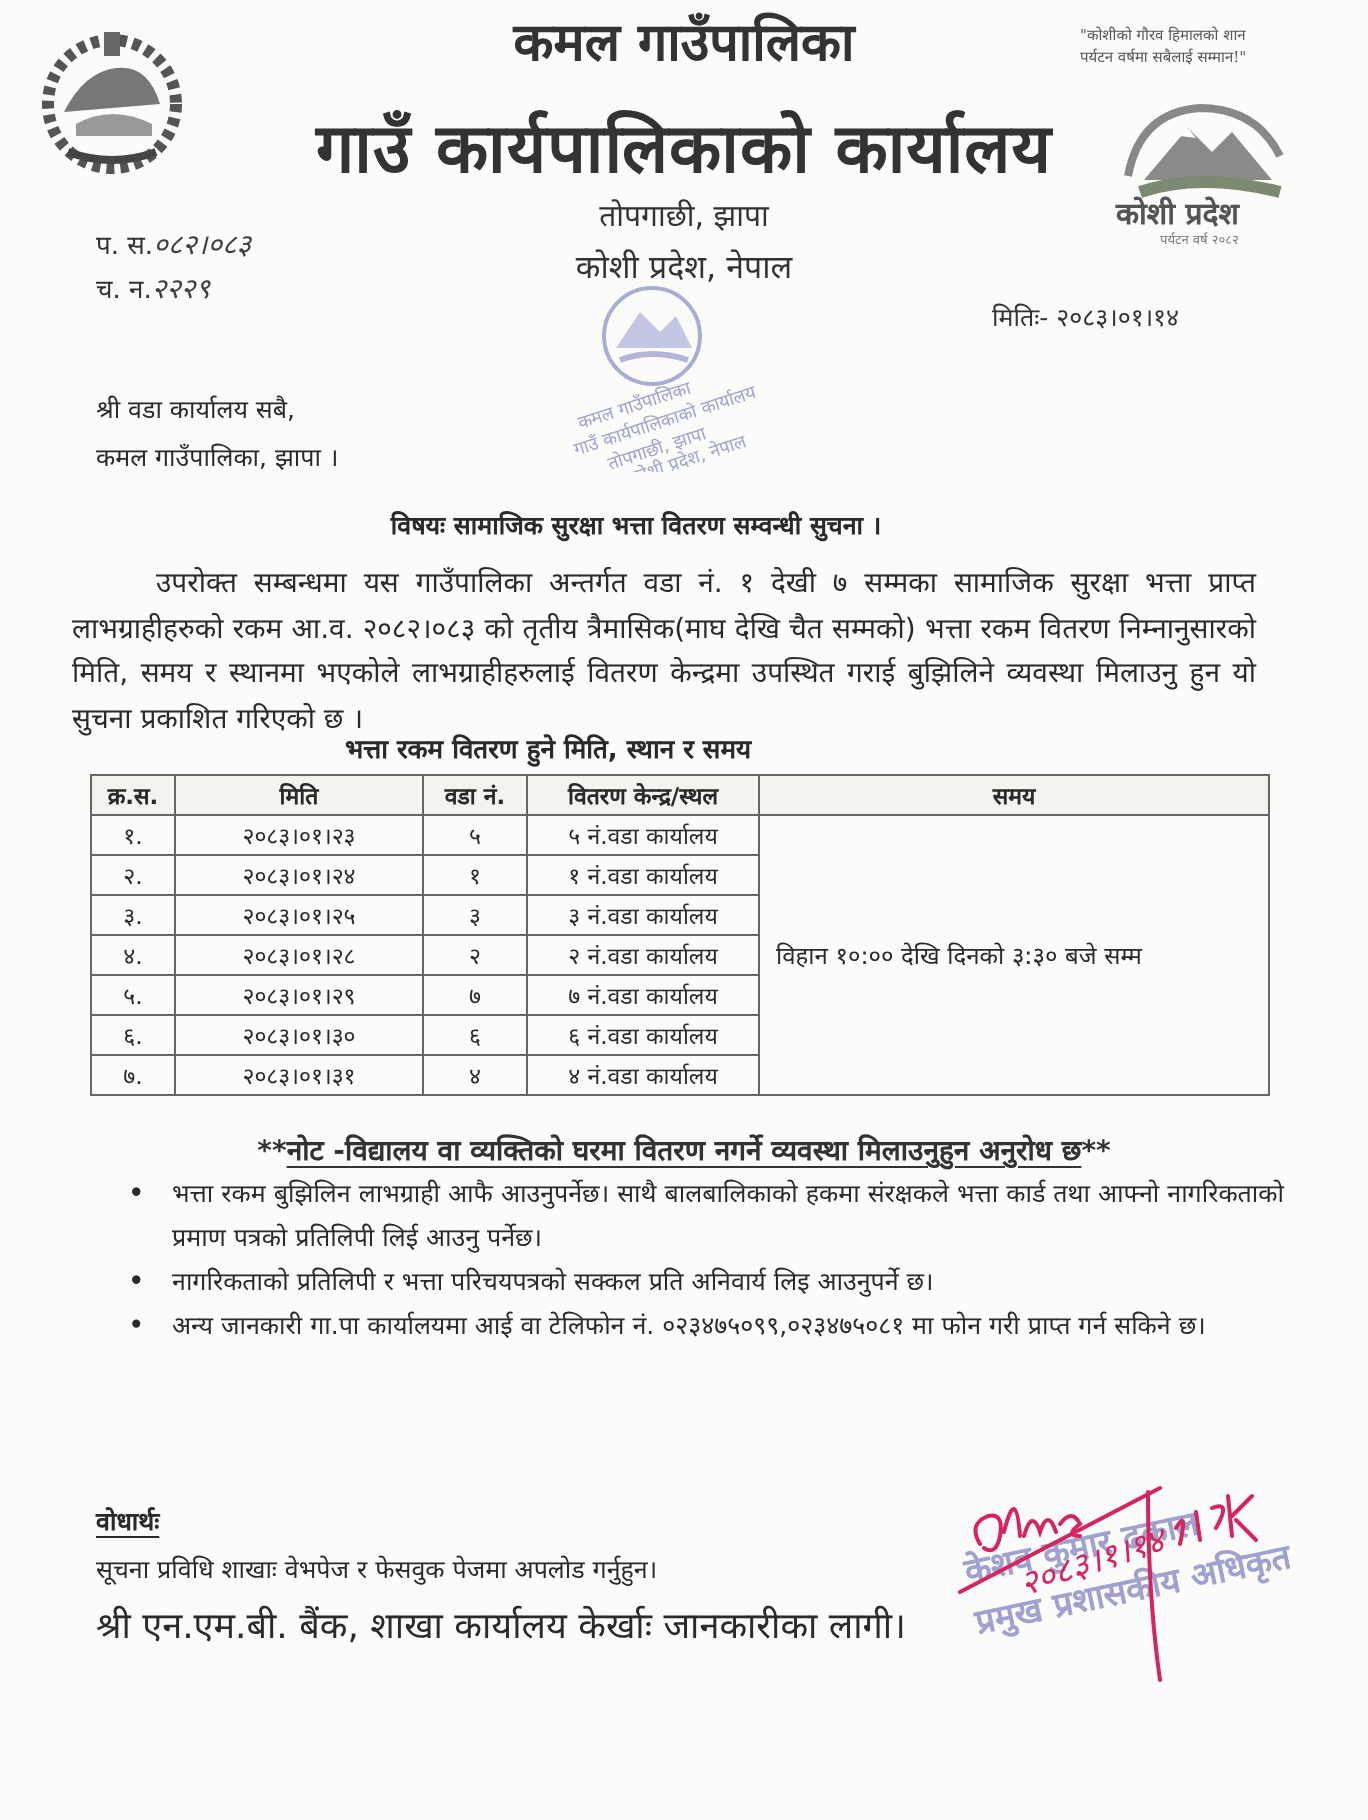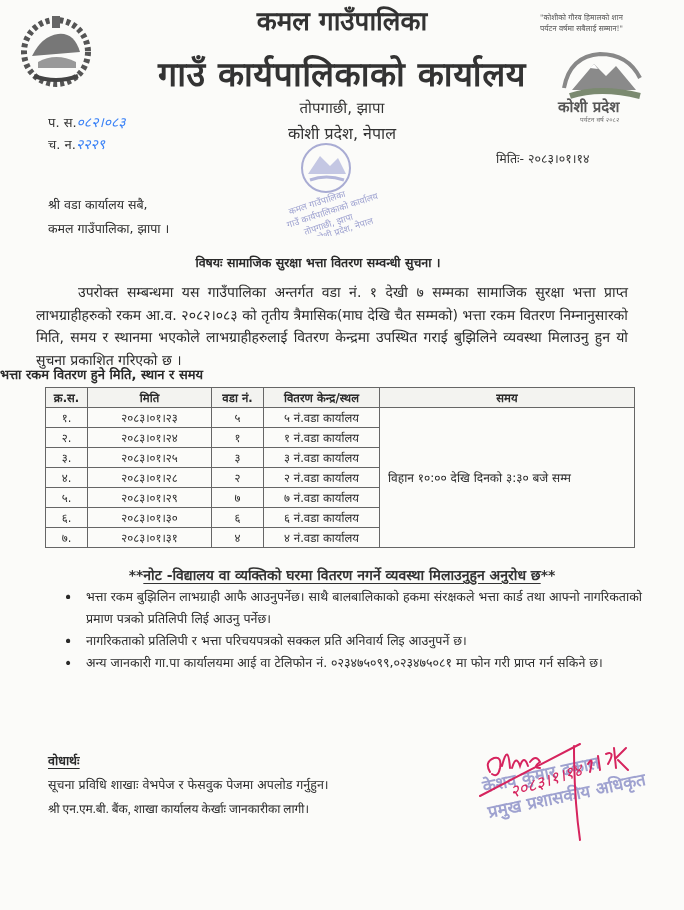--- a/index.html
+++ b/index.html
@@ -12,53 +12,53 @@
     
     .koshi-logo { left: 550px; top: 48px; width: 100px; height: 78px; }
     .slogan { left: 540px; top: 12px; width: 140px; font-size: 7.5px; line-height: 11px; color: #555; font-family: "DejaVu Serif", serif; }
 
     .head1 { left: 0; width: 684px; top: 2px; text-align: center; font-size: 26px; font-weight: bold; color: #333; }
     .head2 { left: 0; width: 684px; top: 50px; text-align: center; font-size: 34px; font-weight: bold; color: #333; letter-spacing: 0.5px; }
     .head3 { left: 0; width: 684px; top: 97px; text-align: center; font-size: 15px; color: #333; }
     .head4 { left: 0; width: 684px; top: 122px; text-align: center; font-size: 16px; color: #333; }
 
     .ref { left: 48px; font-size: 13px; color: #333; }
-    .ref .hand { font-family: "DejaVu Serif", serif; font-style: italic; color: #3b82f6; font-size: 14px; }
+    .ref .hand { font-family: "DejaVu Serif", serif; font-style: italic; color: #404040; font-size: 14px; }
     .ref1 { top: 112px; }
     .ref2 { top: 134px; }
 
     .date { left: 496px; top: 150px; font-size: 12.5px; color: #333; }
 
     .stamp { left: 280px; top: 138px; width: 100px; height: 98px; }
 
     .addr1 { left: 48px; top: 196px; font-size: 12.5px; }
     .addr2 { left: 48px; top: 220px; font-size: 12.5px; }
 
     .subject { left: 0; width: 636px; top: 254px; text-align: center; font-size: 12.5px; font-weight: bold; }
 
     .body-para { left: 36px; width: 592px; top: 281px; font-size: 14px; line-height: 22.5px; text-align: justify; text-indent: 42px; }
 
-    .tbl-title { left: 0; width: 548px; top: 365px; text-align: left; font-size: 13px; font-weight: bold; }
+    .tbl-title { left: 0; width: 548px; top: 365px; text-align: center; font-size: 13px; font-weight: bold; }
 
     table.sched { position: absolute; left: 45px; top: 387px; width: 590px; border-collapse: collapse; font-size: 11.5px; }
     table.sched th, table.sched td { border: 1px solid #666; height: 20px; text-align: center; padding: 0 4px; font-weight: normal; }
     table.sched th { font-weight: bold; background: #f3f3f0; }
     .c1 { width: 42px; margin-top: 28px; } .c2 { width: 124px; } .c3 { width: 52px; } .c4 { width: 116px; }
     td.time { text-align: left !important; padding-left: 8px !important; font-size: 12px; }
 
     .note { left: 0; width: 684px; top: 565px; text-align: center; font-size: 14px; font-weight: bold; color: #333; }
     .note u { text-underline-offset: 3px; }
 
     ul.bullets { position: absolute; left: 62px; top: 586px; width: 580px; list-style: none; font-size: 12.5px; line-height: 22px; }
     ul.bullets li { position: relative; padding-left: 24px; text-align: justify; }
     ul.bullets li .dot { position: absolute; left: 2px; top: 0; font-size: 14px; }
 
     .bodharth { left: 48px; top: 752px; font-size: 12.5px; font-weight: bold; text-decoration: underline; text-underline-offset: 3px; }
     .cc1 { left: 48px; top: 776px; font-size: 12.5px; }
-    .cc2 { left: 48px; top: 800px; font-size: 12px; font-family: Liberation Serif, serif; }
+    .cc2 { left: 48px; top: 800px; font-size: 18px; }
 
     .signature { left: 470px; top: 728px; width: 200px; height: 120px; }
     .sig-stamp { left: 480px; top: 774px; width: 200px; transform: rotate(-12deg); transform-origin: left top; color: #8f93c9; font-weight: bold; font-size: 17px; line-height: 26px; opacity: 0.85; }
   </style>
 </head>
 <body>
 
 <svg class="abs emblem" viewBox="0 0 76 76">
   <circle cx="38" cy="40" r="32" fill="none" stroke="#555" stroke-width="6" stroke-dasharray="4 3"></circle>
   <path d="M14 44 Q24 24 40 22 Q56 20 62 40 Z" fill="#777"></path>

